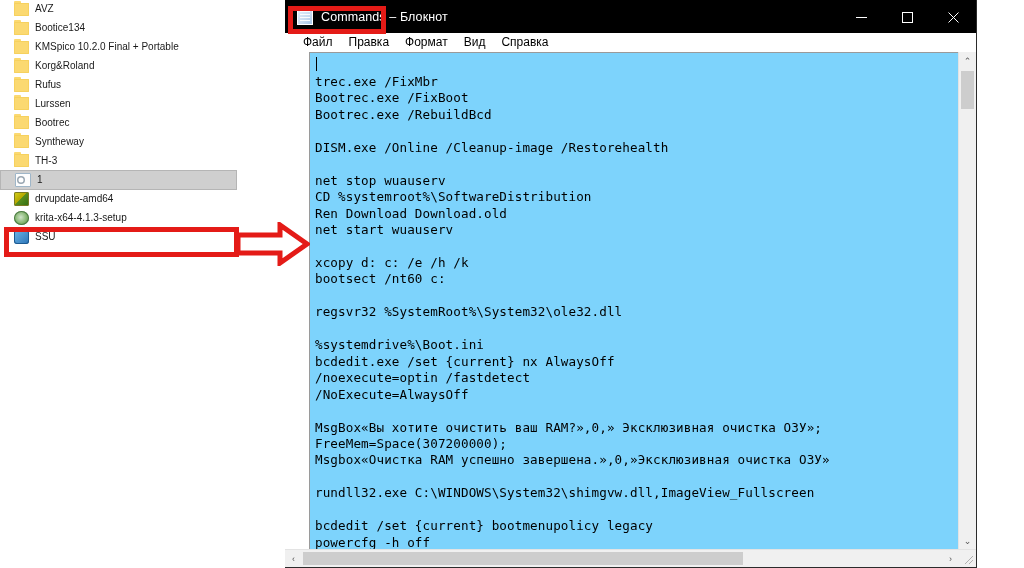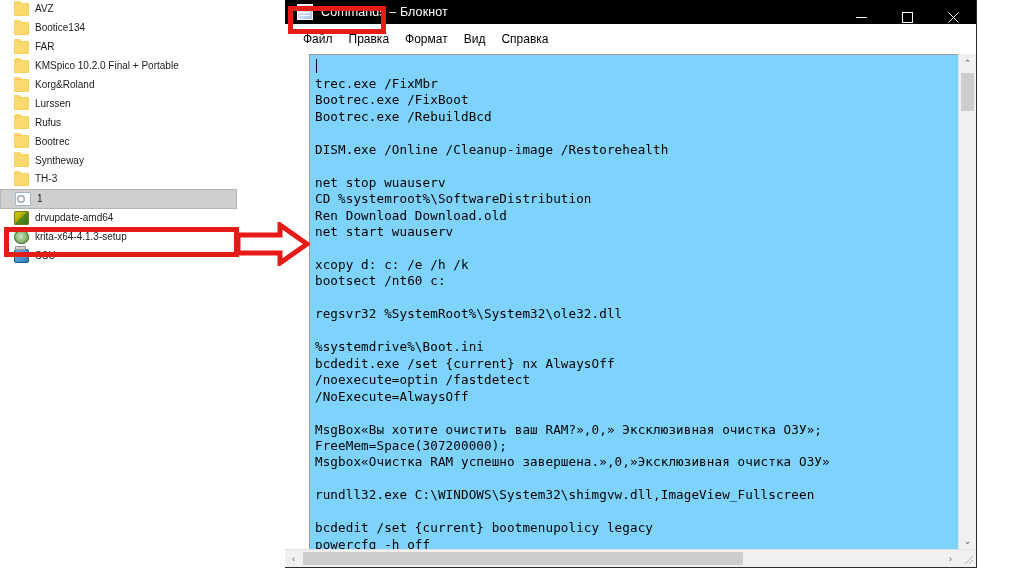--- a/index.html
+++ b/index.html
@@ -166,21 +166,21 @@
     height: 568px;
     background: #ffffff;
     border-right: 1px solid #2b2b2b;
     border-bottom: 1px solid #2b2b2b;
     box-sizing: border-box;
     z-index: 20;
     display: flex;
     flex-direction: column;
   }
   #titlebar {
-    height: 24px;
+    height: 33px;
     background: #000000;
     display: flex;
     align-items: center;
     flex: 0 0 auto;
     position: relative;
   }
   #titlebar-left {
     display: flex;
     align-items: center;
     padding-left: 12px;
@@ -226,21 +226,21 @@
     display: flex;
     align-items: center;
     justify-content: center;
     color: #ffffff;
     font-size: 12px;
     line-height: 1;
   }
   .win-btn svg { display: block; }
 
   #menubar {
-    height: 29px;
+    height: 18px;
     background: #ffffff;
     display: flex;
     align-items: center;
     padding-left: 10px;
     flex: 0 0 auto;
     border-bottom: 0;
   }
   .menu-item {
     font-size: 12px;
     color: #000000;
@@ -369,37 +369,33 @@
   <div class="fl-row">
     <span class="fl-icon ico-folder"></span>
     <span class="fl-label">AVZ</span>
   </div>
   <div class="fl-row">
     <span class="fl-icon ico-folder"></span>
     <span class="fl-label">Bootice134</span>
   </div>
   <div class="fl-row">
     <span class="fl-icon ico-folder"></span>
-    <span class="fl-label">FAR</span>
-  </div>
-  <div class="fl-row">
-    <span class="fl-icon ico-folder"></span>
     <span class="fl-label">KMSpico 10.2.0 Final + Portable</span>
   </div>
   <div class="fl-row">
     <span class="fl-icon ico-folder"></span>
     <span class="fl-label">Korg&amp;Roland</span>
   </div>
   <div class="fl-row">
     <span class="fl-icon ico-folder"></span>
+    <span class="fl-label">Rufus</span>
+  </div>
+  <div class="fl-row">
+    <span class="fl-icon ico-folder"></span>
     <span class="fl-label">Lurssen</span>
-  </div>
-  <div class="fl-row">
-    <span class="fl-icon ico-folder"></span>
-    <span class="fl-label">Rufus</span>
   </div>
   <div class="fl-row">
     <span class="fl-icon ico-folder"></span>
     <span class="fl-label">Bootrec</span>
   </div>
   <div class="fl-row">
     <span class="fl-icon ico-folder"></span>
     <span class="fl-label">Syntheway</span>
   </div>
   <div class="fl-row">

